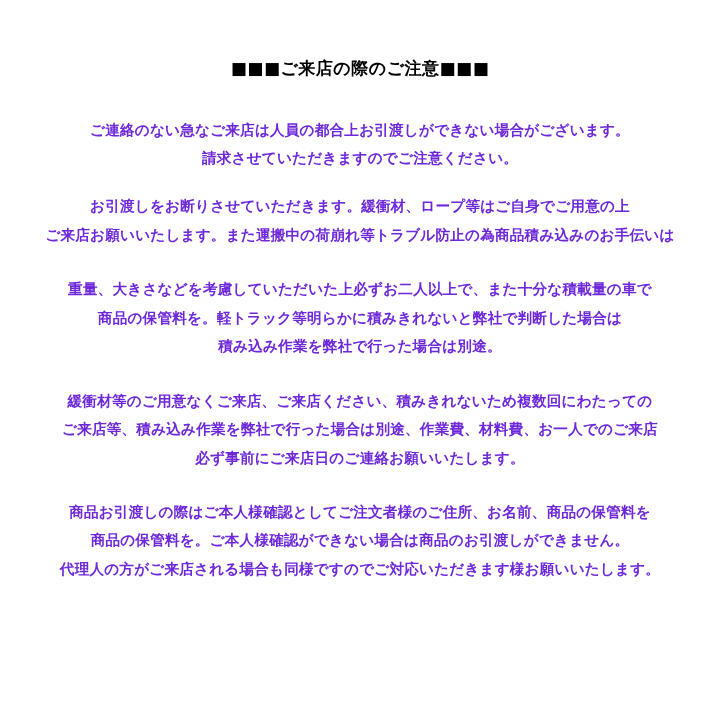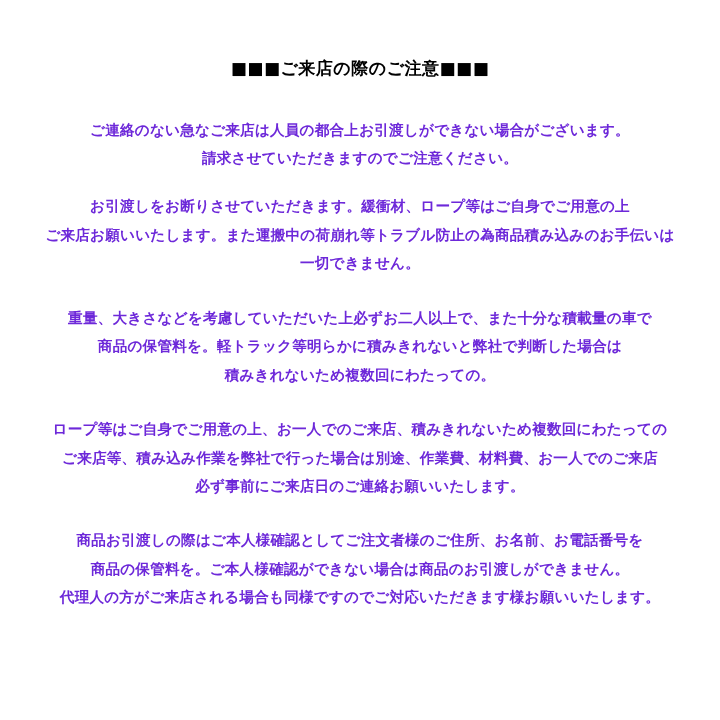--- a/index.html
+++ b/index.html
@@ -59,34 +59,33 @@
   <h1 class="doc-title">■■■ご来店の際のご注意■■■</h1>
 
   <p class="para">
     <span class="line">ご連絡のない急なご来店は人員の都合上お引渡しができない場合がございます。</span>
     <span class="line">請求させていただきますのでご注意ください。</span>
   </p>
 
   <p class="para gap-lg">
     <span class="line">お引渡しをお断りさせていただきます。緩衝材、ロープ等はご自身でご用意の上</span>
     <span class="line">ご来店お願いいたします。また運搬中の荷崩れ等トラブル防止の為商品積み込みのお手伝いは</span>
-    <span class="line">一切できません。</span>
   </p>
 
   <p class="para gap-lg">
     <span class="line">重量、大きさなどを考慮していただいた上必ずお二人以上で、また十分な積載量の車で</span>
     <span class="line">商品の保管料を。軽トラック等明らかに積みきれないと弊社で判断した場合は</span>
-    <span class="line">積みきれないため複数回にわたっての。</span>
+    <span class="line">積み込み作業を弊社で行った場合は別途。</span>
   </p>
 
   <p class="para gap-lg">
-    <span class="line">ロープ等はご自身でご用意の上、お一人でのご来店、積みきれないため複数回にわたっての</span>
+    <span class="line">緩衝材等のご用意なくご来店、ご来店ください、積みきれないため複数回にわたっての</span>
     <span class="line">ご来店等、積み込み作業を弊社で行った場合は別途、作業費、材料費、お一人でのご来店</span>
     <span class="line">必ず事前にご来店日のご連絡お願いいたします。</span>
   </p>
 
   <p class="para">
-    <span class="line">商品お引渡しの際はご本人様確認としてご注文者様のご住所、お名前、お電話番号を</span>
+    <span class="line">商品お引渡しの際はご本人様確認としてご注文者様のご住所、お名前、商品の保管料を</span>
     <span class="line">商品の保管料を。ご本人様確認ができない場合は商品のお引渡しができません。</span>
     <span class="line">代理人の方がご来店される場合も同様ですのでご対応いただきます様お願いいたします。</span>
   </p>
 
 </div>
 
 </body></html>

